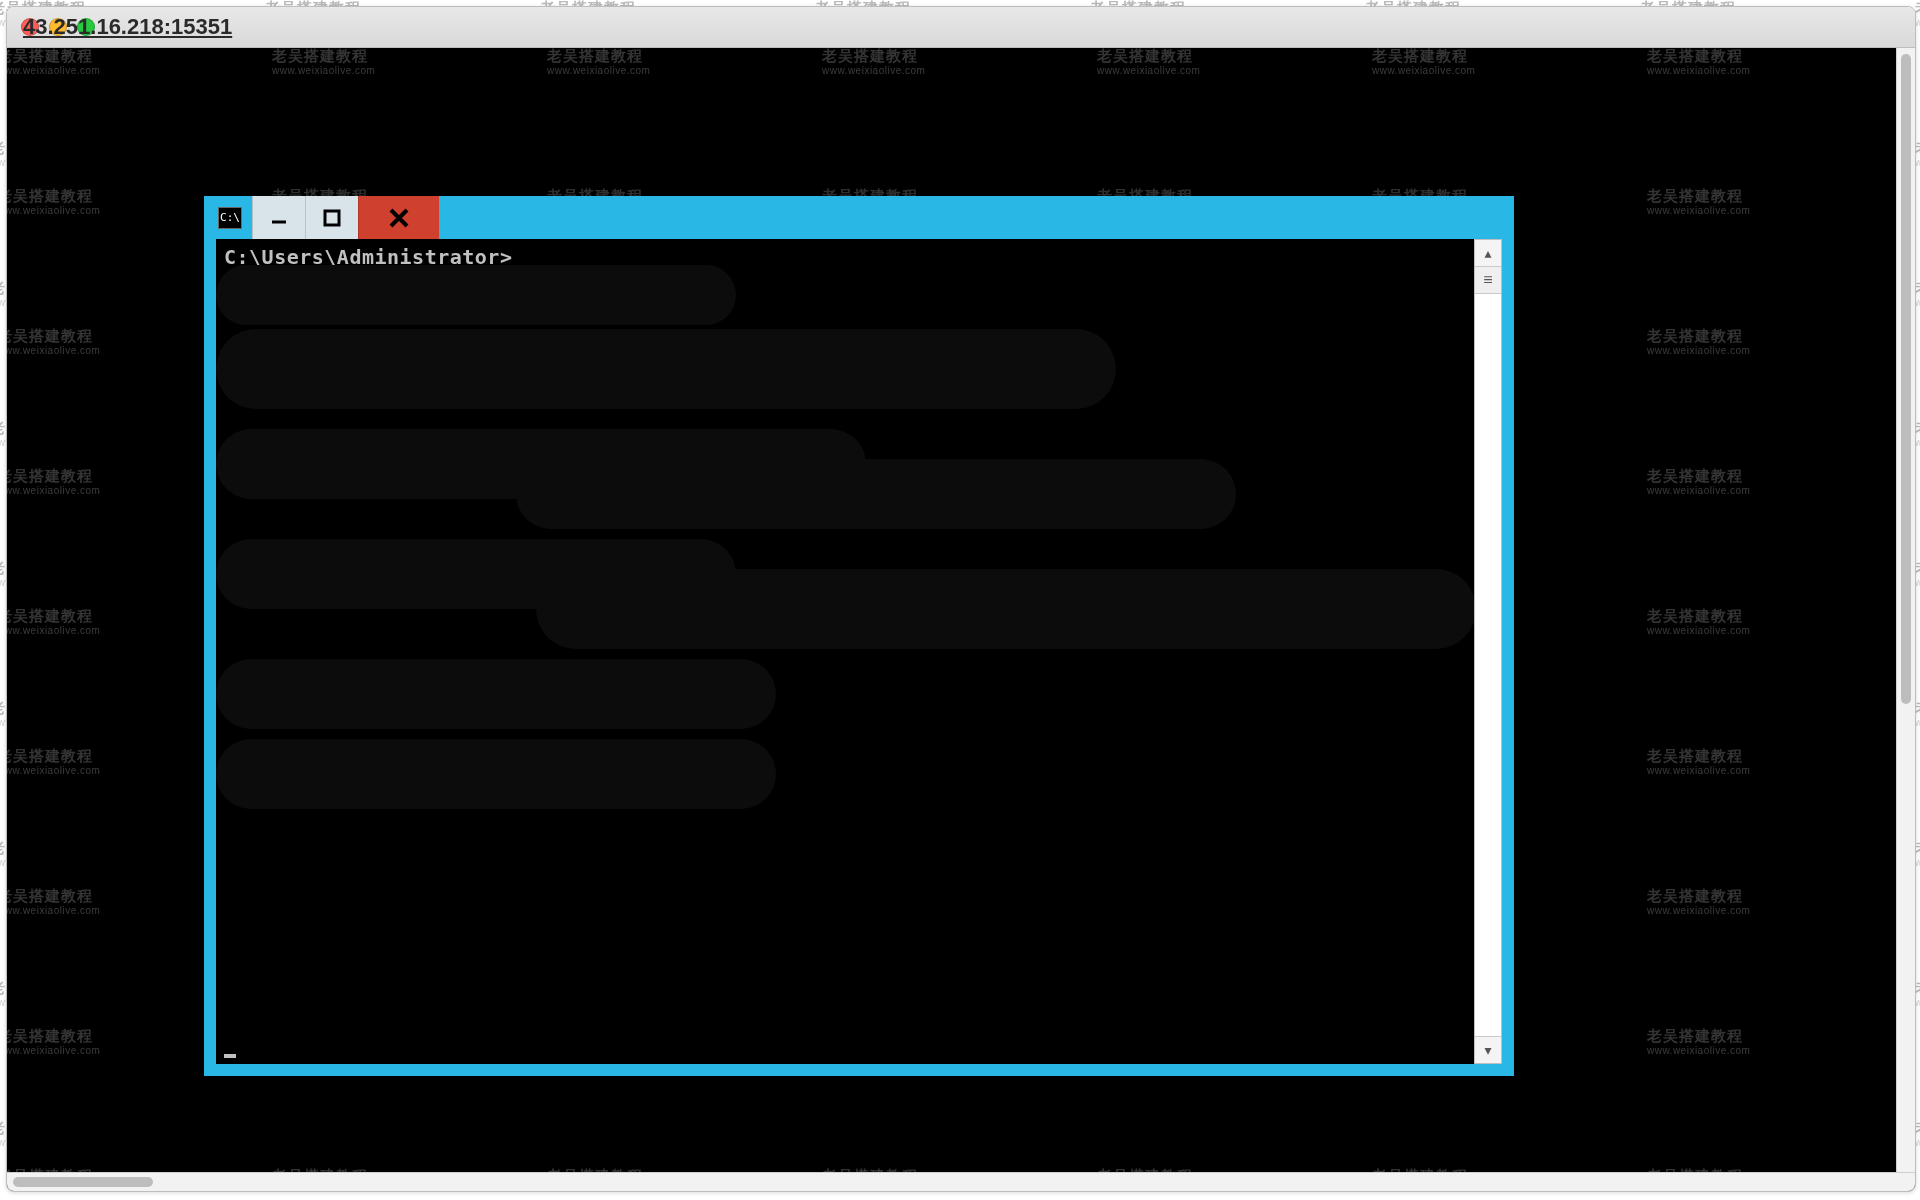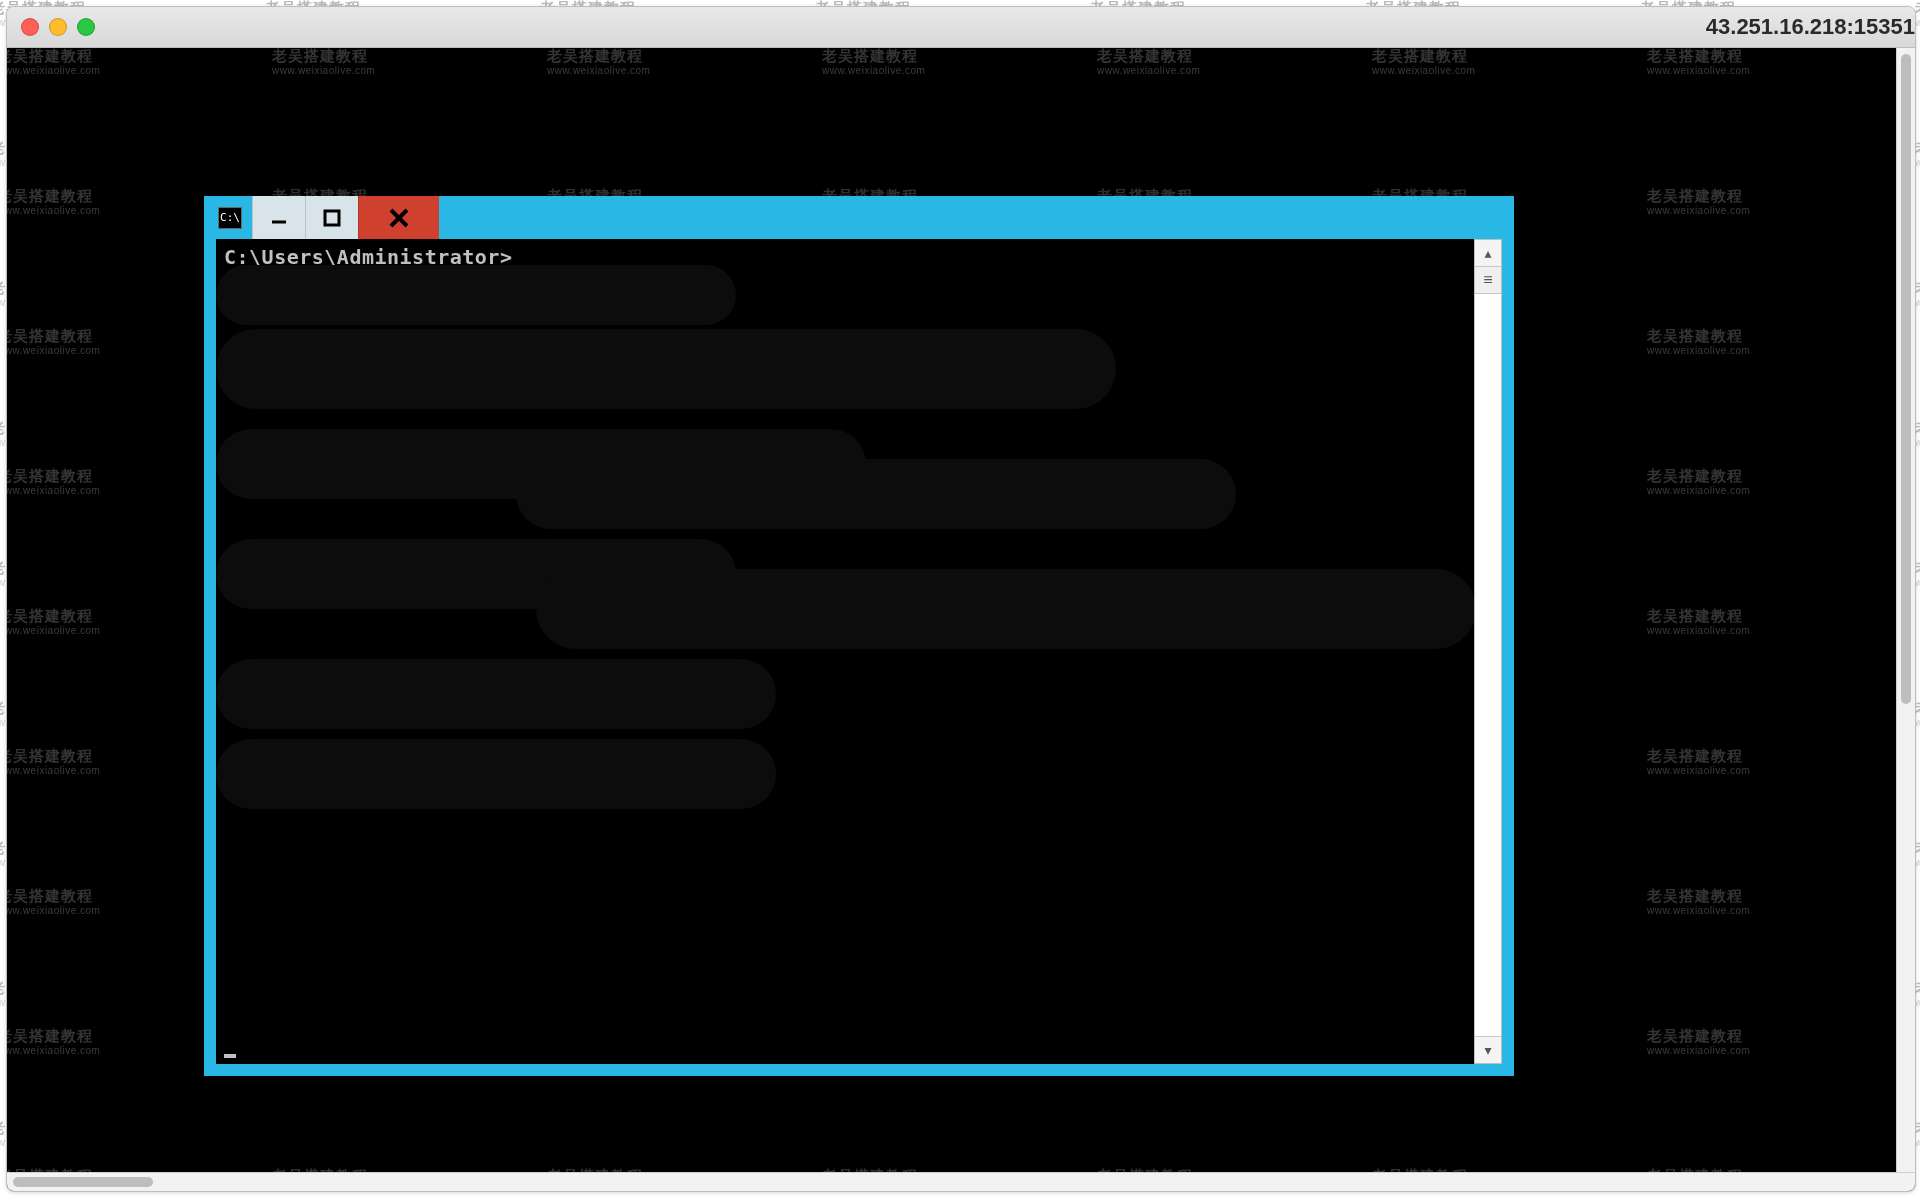--- a/index.html
+++ b/index.html
@@ -72,25 +72,26 @@
     height: 16px;
     border-radius: 50%;
     border: 1px solid rgba(0,0,0,0.2);
   }
   .tl.red    { background:#ff5f57; }
   .tl.yellow { background:#febc2e; }
   .tl.green  { background:#28c840; }
   .mac-title {
     position: absolute;
     left: 16px; right: 0;
-    text-align: right;
+    text-align: left;
     font-size: 22px;
     font-weight: 700;
     color: #2a2a2a;
     pointer-events: none;
+    text-decoration: underline;
   }
 
   .mac-content {
     flex: 1 1 auto;
     position: relative;
     background: #000;
   }
 
   
   .h-scroll {

